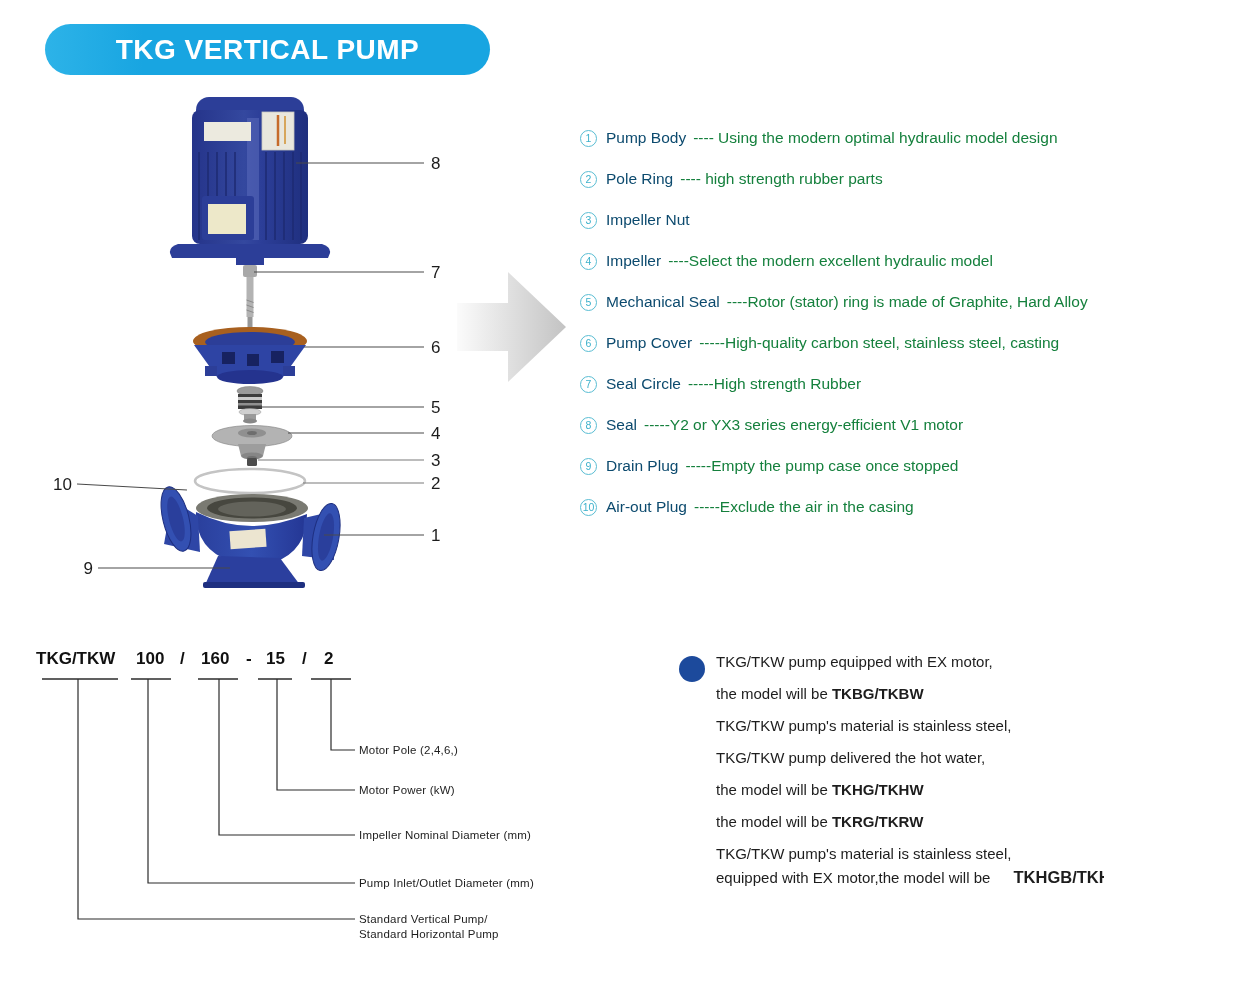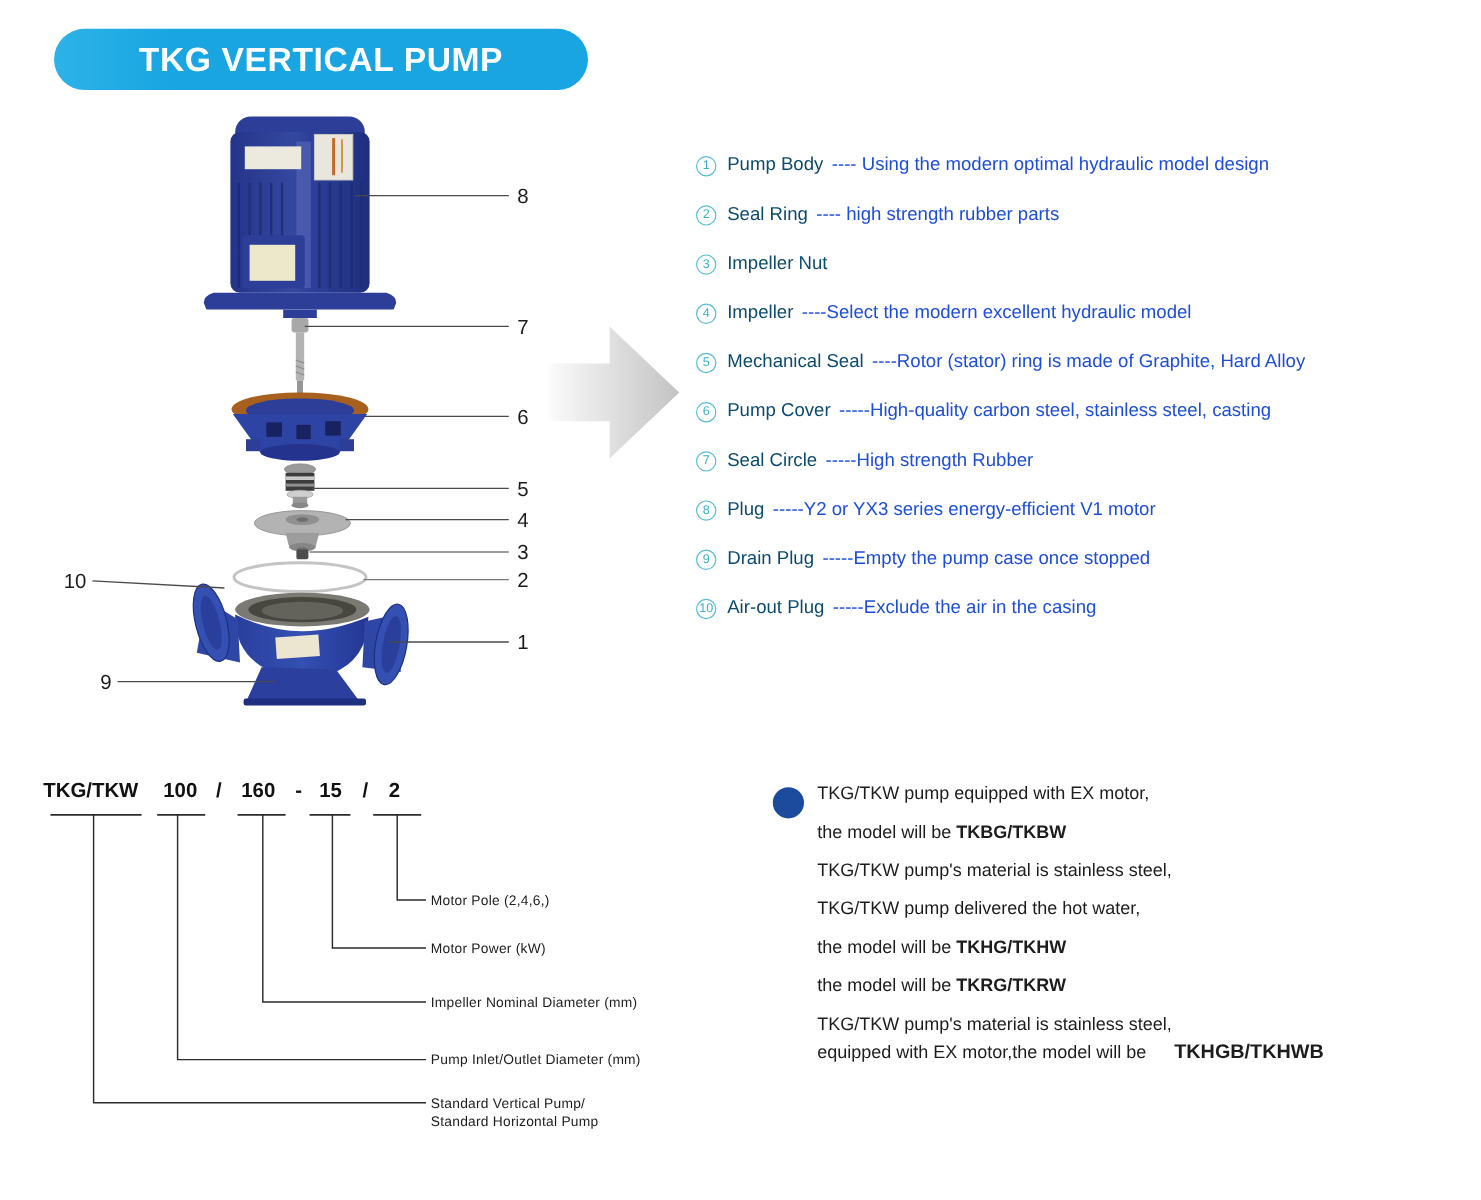--- a/index.html
+++ b/index.html
@@ -19,24 +19,24 @@
 
   
   .parts-list{position:absolute;left:580px;top:121px;width:650px;}
   .part-row{display:flex;align-items:center;height:34px;margin-bottom:7px;}
   .part-circ{
     width:17px;height:17px;border:1.3px solid #59bdd3;border-radius:50%;
     color:#3cb1cb;font-size:10.5px;display:flex;align-items:center;justify-content:center;
     flex-shrink:0;margin-right:9px;box-sizing:border-box;
   }
   .part-name{color:#0c4a6e;font-size:15.5px;white-space:pre;}
-  .part-desc{color:#1d4ed8;font-size:15.5px;margin-left:7px;white-space:pre;}
+  .part-desc{color:#15803d;font-size:15.5px;margin-left:7px;white-space:pre;}
 
   
-  .notes{position:absolute;left:644px;top:652px;width:500px;padding-left:37px;box-sizing:border-box;}
+  .notes{position:absolute;left:679px;top:652px;width:500px;padding-left:37px;box-sizing:border-box;}
   .note-bullet{
     position:absolute;left:0;top:4px;width:26px;height:26px;border-radius:50%;
     background:#1c4a9c;
   }
   .note-line{font-size:15px;color:#1d1d1d;line-height:19px;margin-bottom:13px;white-space:pre-wrap;}
   .note-line b{font-weight:bold;text-align:right;}
   .note-line.tight{margin-bottom:5px;}
   .note-line.big b{font-size:16.5px;margin-left:19px;}
 
   
@@ -200,21 +200,21 @@
   </svg>
 
   <div class="parts-list">
     <div class="part-row">
       <span class="part-circ">1</span>
       <span class="part-name">Pump Body</span>
       <span class="part-desc">---- Using the modern optimal hydraulic model design</span>
     </div>
     <div class="part-row">
       <span class="part-circ">2</span>
-      <span class="part-name">Seal Ring</span>
+      <span class="part-name">Pole Ring</span>
       <span class="part-desc">---- high strength rubber parts</span>
     </div>
     <div class="part-row">
       <span class="part-circ">3</span>
       <span class="part-name">Impeller Nut</span>
     </div>
     <div class="part-row">
       <span class="part-circ">4</span>
       <span class="part-name">Impeller</span>
       <span class="part-desc">----Select the modern excellent hydraulic model</span>
@@ -229,21 +229,21 @@
       <span class="part-name">Pump Cover</span>
       <span class="part-desc">-----High-quality carbon steel, stainless steel, casting</span>
     </div>
     <div class="part-row">
       <span class="part-circ">7</span>
       <span class="part-name">Seal Circle</span>
       <span class="part-desc">-----High strength Rubber</span>
     </div>
     <div class="part-row">
       <span class="part-circ">8</span>
-      <span class="part-name">Plug</span>
+      <span class="part-name">Seal</span>
       <span class="part-desc">-----Y2 or YX3 series energy-efficient V1 motor</span>
     </div>
     <div class="part-row">
       <span class="part-circ">9</span>
       <span class="part-name">Drain Plug</span>
       <span class="part-desc">-----Empty the pump case once stopped</span>
     </div>
     <div class="part-row">
       <span class="part-circ">10</span>
       <span class="part-name">Air-out Plug</span>

